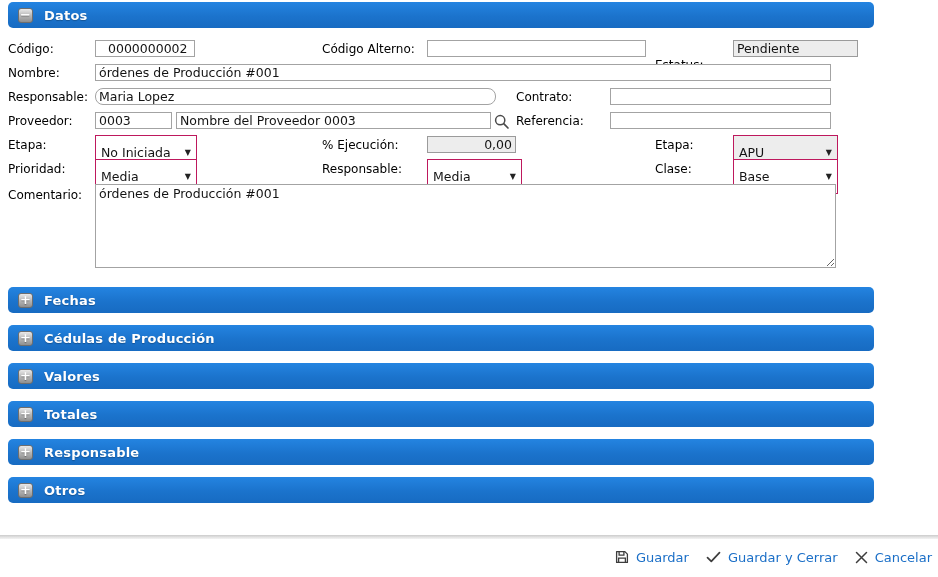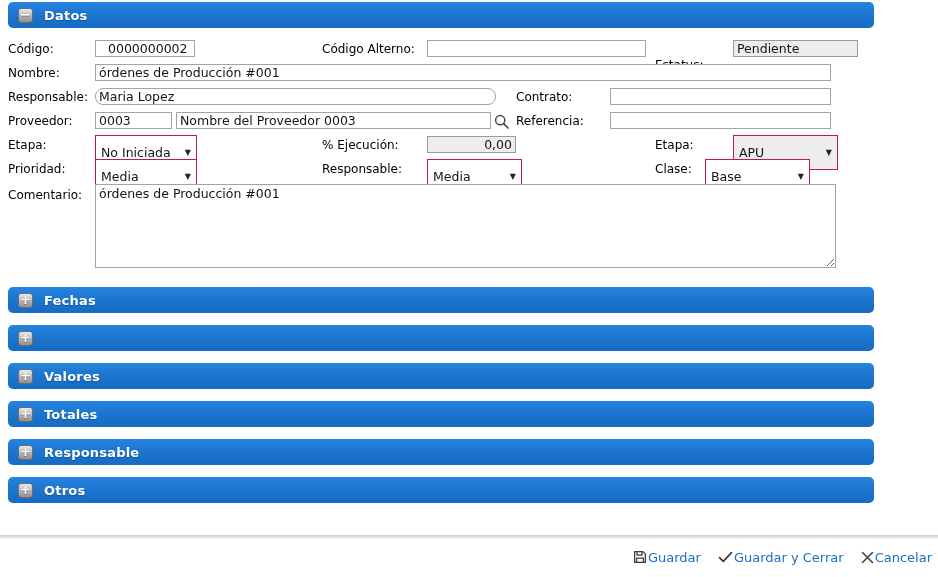--- a/index.html
+++ b/index.html
@@ -46,21 +46,21 @@
     border:1px solid #a3a3a3; font-family:inherit; font-size:12.5px; color:#141414;
     padding:1px 3px; resize:both; outline:none; background:#fff;
   }
   .lookup { position:absolute; left:493px; top:113px; width:18px; height:18px; cursor:pointer; }
   
   .divider {
     position:absolute; left:0; top:535px; width:938px; height:4px;
     background:linear-gradient(180deg,#cccccc 0%,#e9e9e9 70%,#f3f3f3 100%);
   }
   .footer { position:absolute; top:549px; right:6px; display:flex; align-items:center; gap:16px; }
-  .fbtn { display:flex; align-items:center; cursor:pointer; }
+  .fbtn { display:flex; align-items:center; gap:6px; cursor:pointer; }
   .fbtn .flabel { color:#1b6fc7; font-size:13px; white-space:nowrap; }
   svg { display:block; }
 </style>
 </head>
 <body>
 
 <div class="page">
 
   <div class="bar" style="top:2px">
     <span class="toggle">−</span>
@@ -111,34 +111,35 @@
   <div class="sel" style="left:95px;top:159px;width:102px">
     <span class="txt">Media</span>
     <span class="arrow">▼</span>
   </div>
   <span class="lbl" style="left:322px;top:162px">Responsable:</span>
   <div class="sel" style="left:427px;top:159px;width:95px">
     <span class="txt">Media</span>
     <span class="arrow">▼</span>
   </div>
   <span class="lbl" style="left:655px;top:162px">Clase:</span>
-  <div class="sel" style="left:705px;top:159px;width:105px">
+  <div class="sel" style="left:733px;top:159px;width:105px">
     <span class="txt">Base</span>
     <span class="arrow">▼</span>
   </div>
 
   <span class="lbl" style="left:8px;top:188px">Comentario:</span>
   <textarea class="cmt" style="">órdenes de Producción #001</textarea>
 
   <div class="bar" style="top:287px">
     <span class="toggle">+</span>
     <span class="bar-title">Fechas</span>
   </div>
   <div class="bar" style="top:325px">
     <span class="toggle">+</span>
+    <span class="bar-title">Cédulas de Producción</span>
   </div>
   <div class="bar" style="top:363px">
     <span class="toggle">+</span>
     <span class="bar-title">Valores</span>
   </div>
   <div class="bar" style="top:401px">
     <span class="toggle">+</span>
     <span class="bar-title">Totales</span>
   </div>
   <div class="bar" style="top:439px">

